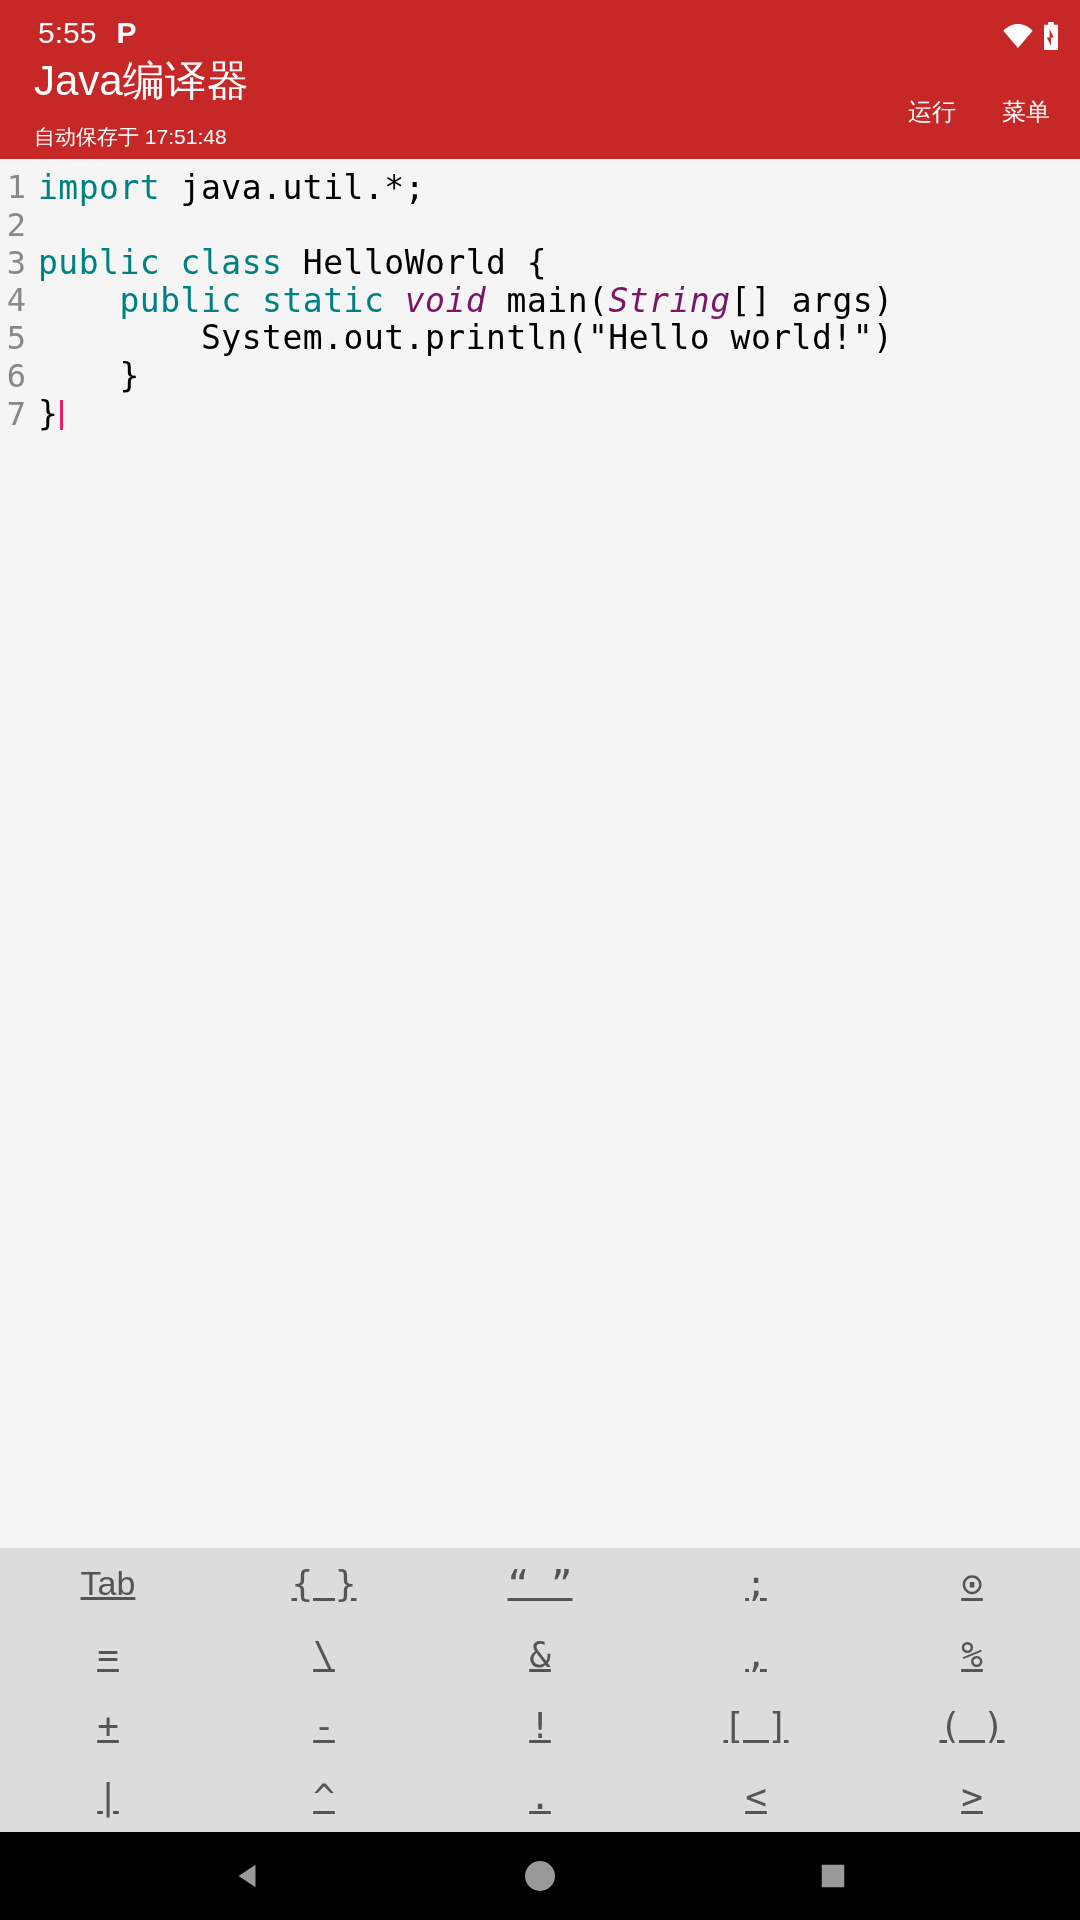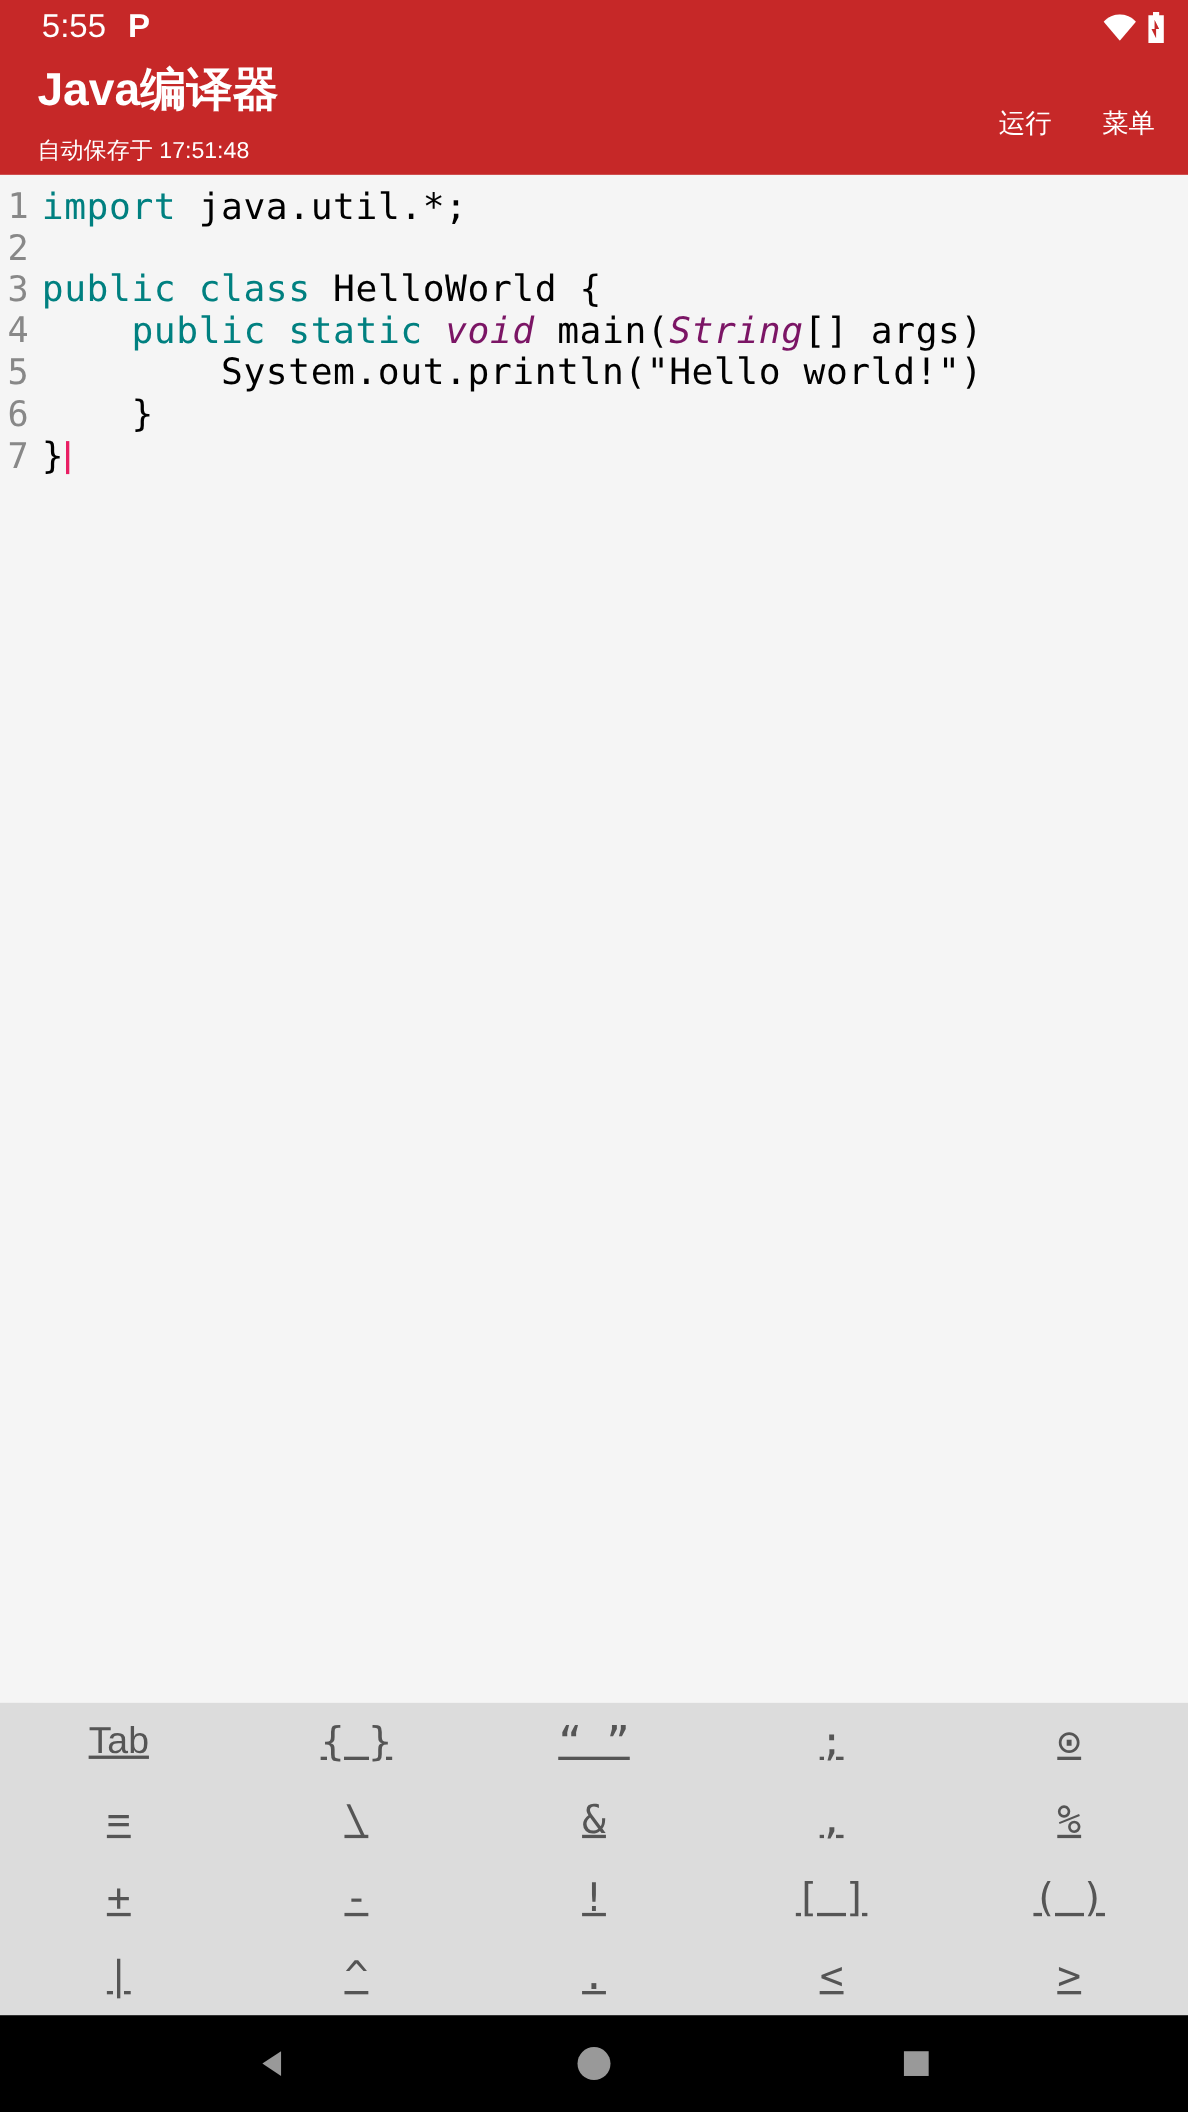--- a/index.html
+++ b/index.html
@@ -13,21 +13,21 @@
       font-family: sans-serif;
       display: flex;
       flex-direction: column;
       overflow: hidden;
       background: #fff;
     }
     .status-bar {
       height: 50px;
       background: #c62828;
       display: flex;
-      align-items: center;
+      align-items: flex-end;
       justify-content: space-between;
       padding: 0 20px 0 38px;
       color: white;
     }
     .status-left {
       display: flex;
       align-items: center;
       gap: 20px;
       font-size: 30px;
       font-weight: 500;
@@ -45,21 +45,21 @@
       justify-content: space-between;
       padding: 0 30px 0 34px;
       color: white;
     }
     .app-bar-left {
       display: flex;
       flex-direction: column;
     }
     .app-title {
       font-size: 42px;
-      font-weight: 700;
+      font-weight: 400;
       line-height: 1.1;
     }
     .app-subtitle {
       font-size: 21px;
       margin-top: 18px;
     }
     .app-bar-right {
       display: flex;
       gap: 46px;
       align-items: center;

